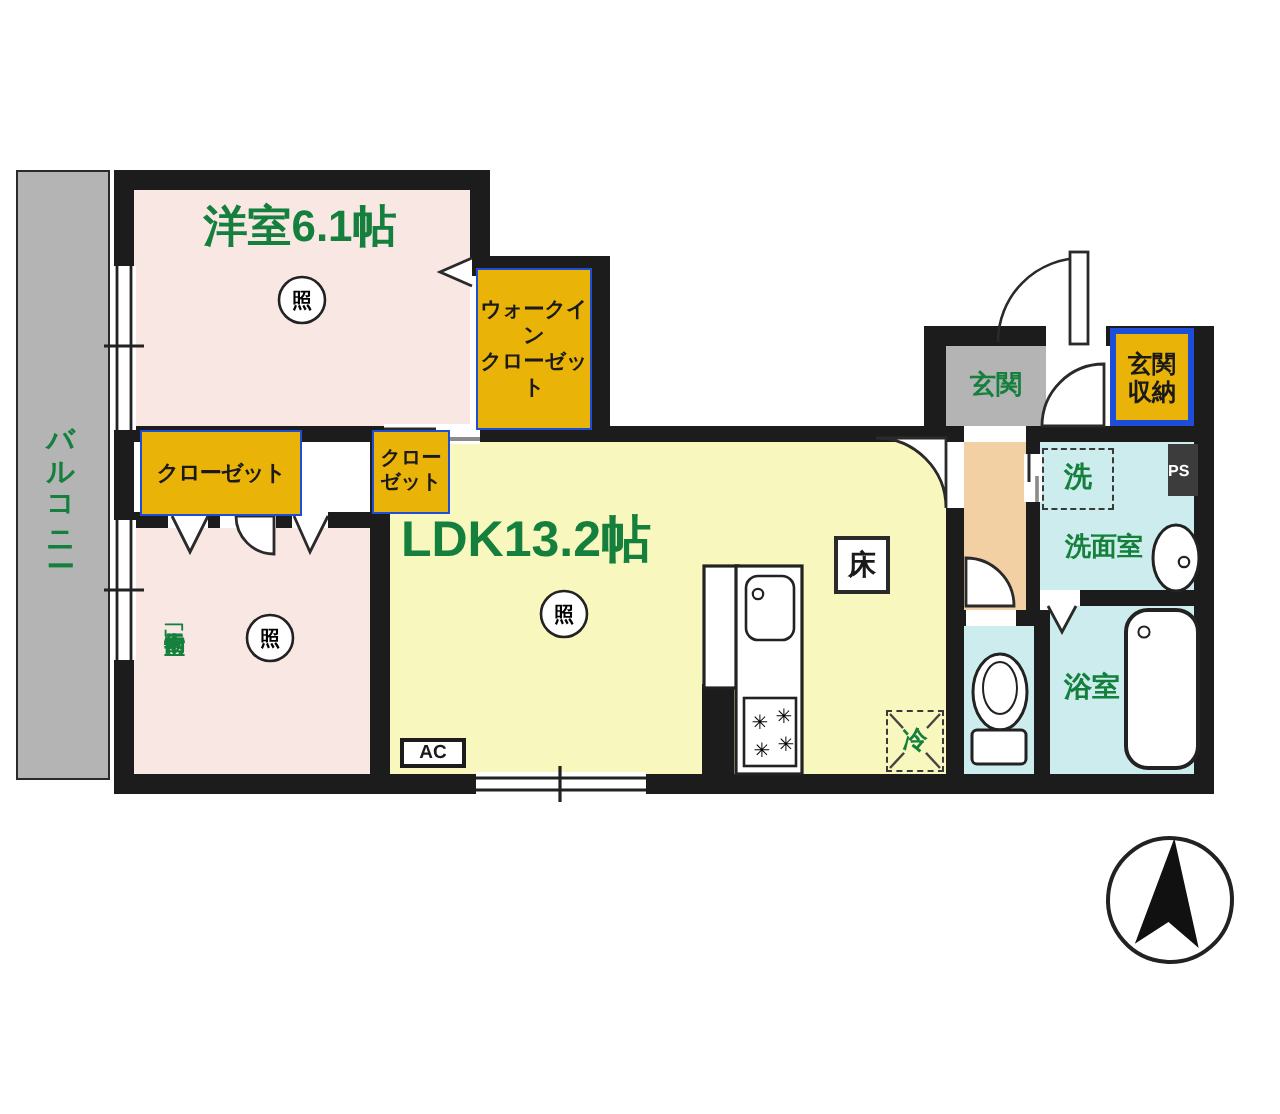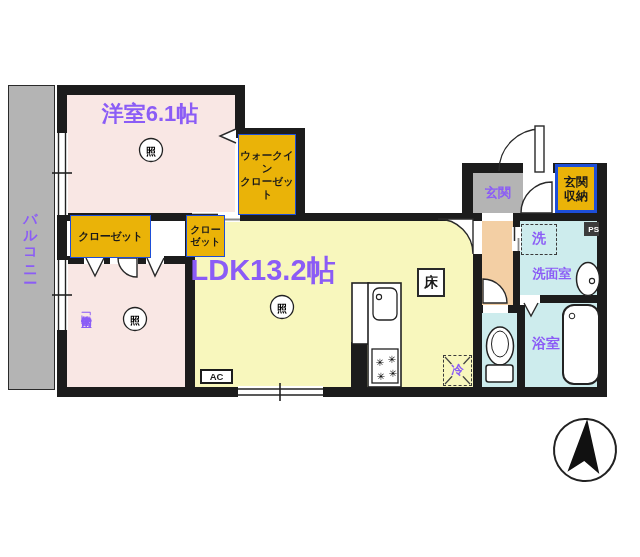--- a/index.html
+++ b/index.html
@@ -2,21 +2,21 @@
 <html><head>
 <meta charset="utf-8">
 <style>
   html,body{margin:0;padding:0;background:#fff;}
   #plan{position:relative;width:640px;height:557px;background:#ffffff;overflow:hidden;
         font-family:"Liberation Sans",sans-serif;color:#1a1a1a;}
   .fill{position:absolute;}
   .wall{position:absolute;background:#1c1c1c;}
   .lbl{position:absolute;transform:translate(-50%,-50%);white-space:nowrap;
        display:flex;align-items:center;justify-content:center;line-height:1.12;
-       text-align:center;color:#8b5cf6;}
+       text-align:center;color:#15803d;}
   .vtext{writing-mode:vertical-rl;text-orientation:upright;}
   .obox{position:absolute;box-sizing:border-box;background:#eab308;border:1px solid #1d4ed8;
         display:flex;align-items:center;justify-content:center;text-align:center;}
   .dash{position:absolute;box-sizing:border-box;border:1.6px dashed #3a3a3a;}
   svg{position:absolute;left:0;top:0;pointer-events:none;}
   svg text{font-family:"Liberation Sans",sans-serif;}
 </style>
 </head>
 <body>
 
@@ -215,25 +215,25 @@
   <div style="position:absolute;left:417px;top:268px;width:28px;height:29px;box-sizing:border-box;border:2px solid #2a2a2a;background:#fff;display:flex;align-items:center;justify-content:center;">
     <span style="font-size:14px;font-weight:700;">床</span>
   </div>
   <div class="dash" style="left:443px;top:355px;width:29px;height:31px;"></div>
   <div class="lbl" style="left:457.5px;top:370px;font-size:12.5px;font-weight:700;">冷</div>
   <div class="dash" style="left:521px;top:224px;width:36px;height:31px;"></div>
   <div class="lbl" style="left:539px;top:239px;font-size:14px;font-weight:700;">洗</div>
   <div style="position:absolute;left:200px;top:369px;width:33px;height:15px;box-sizing:border-box;border:2px solid #1c1c1c;background:#fff;display:flex;align-items:flex-end;justify-content:center;">
     <span style="font-size:9.5px;font-weight:700;">AC</span>
   </div>
-  <div style="position:absolute;left:584px;top:222px;width:15px;height:14px;background:#3c3c3c;display:flex;align-items:center;justify-content:flex-end;">
+  <div style="position:absolute;left:584px;top:222px;width:15px;height:26px;background:#3c3c3c;display:flex;align-items:center;justify-content:flex-start;">
     <span style="font-size:8px;font-weight:700;color:#fff;">PS</span>
   </div>
 
   <div class="lbl" style="left:150px;top:114px;font-size:22px;font-weight:700;">洋室6.1帖</div>
-  <div class="lbl" style="left:263px;top:270px;font-size:29px;font-weight:700;">LDK13.2帖</div>
+  <div class="lbl" style="left:263px;top:270px;font-size:25px;font-weight:700;">LDK13.2帖</div>
   <div class="lbl vtext" style="left:30px;top:240px;font-size:14px;font-weight:600;letter-spacing:2px;">バルコニー</div>
   <div class="lbl" style="left:498px;top:193px;font-size:13px;font-weight:700;">玄関</div>
   <div class="lbl" style="left:552px;top:274px;font-size:13px;font-weight:700;">洗面室</div>
   <div class="lbl" style="left:546px;top:344px;font-size:14px;font-weight:700;">浴室</div>
   <div class="lbl vtext" style="left:86px;top:308px;font-size:10.5px;font-weight:600;">「室内物干」</div>
 
 </div>
 
 </body></html>

